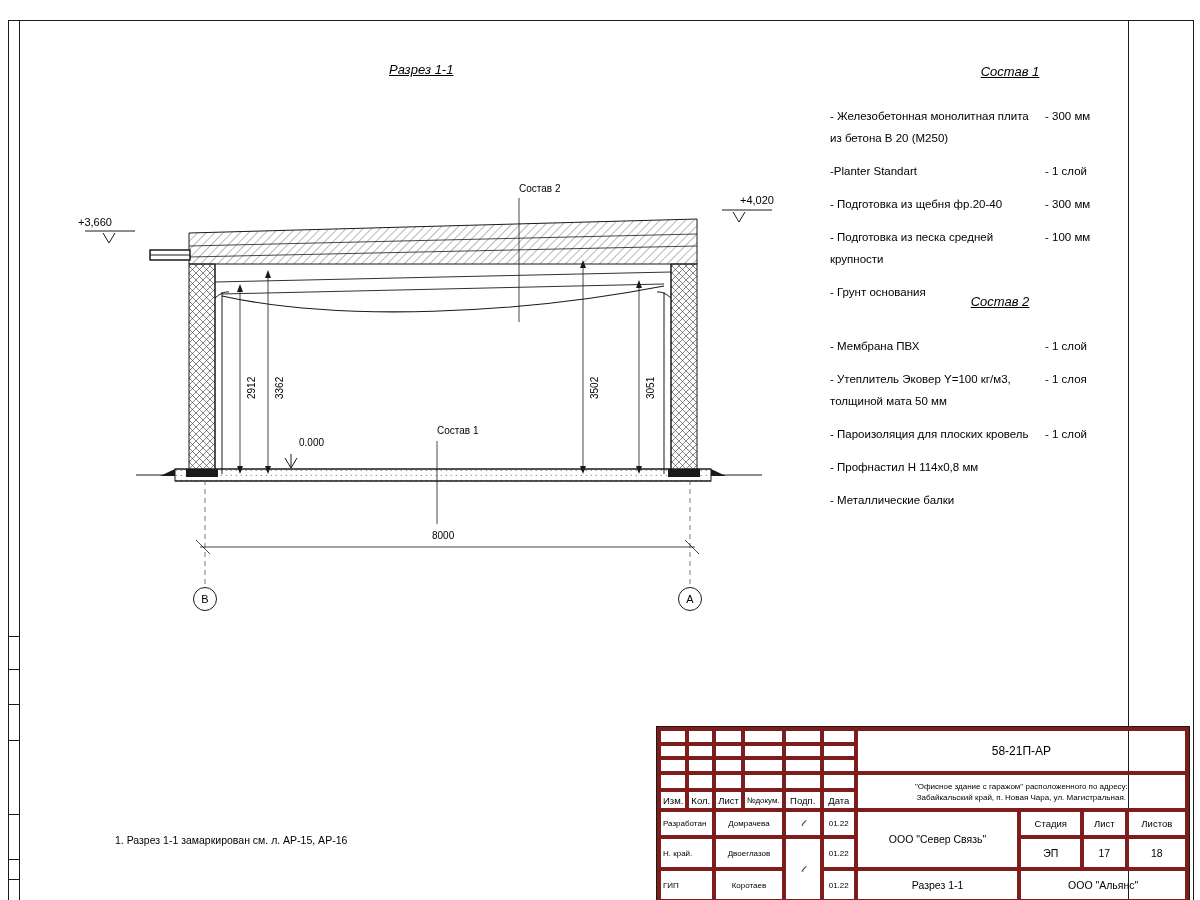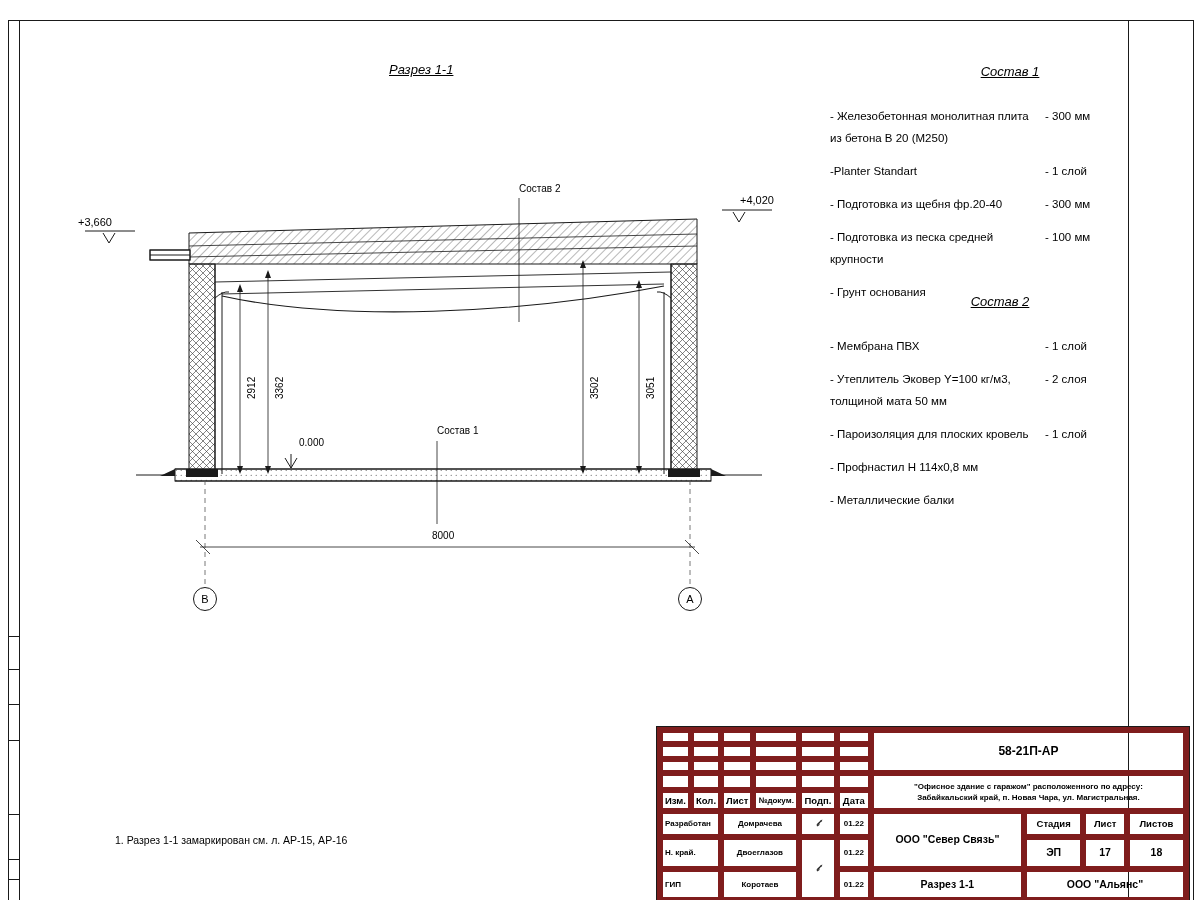--- a/index.html
+++ b/index.html
@@ -58,22 +58,22 @@
     border-radius:50%; font-size:11px; text-align:center; line-height:22px;
   }
 
   
   .stamp {
     position:absolute; left:656px; top:712px; width:534px; height:178px;
     border:1px solid #1a1a1a;
   }
   .stamp table { border-collapse:collapse; width:100%; height:100%; }
   .stamp td {
-    border:6px solid #7f1d1d; font-size:9.5px; padding:0 2px;
-    text-align:center; vertical-align:middle; line-height:11px;font-weight:bold;
+    border:4px solid #7f1d1d; font-size:9.5px; padding:0 2px;
+    text-align:center; vertical-align:middle; line-height:11px;
   }
   .stamp td.small { font-size:8px; }
   .stamp td.left { text-align:left; }
   .stamp td.big { font-size:12px; }
   .stamp td.med { font-size:10.5px; }
   .sig { font-family:"Liberation Serif", serif; font-style:italic; font-size:13px; color:#222; }
 
   .note { position:absolute; left:115px; top:820px; font-size:10.5px; }
 
   svg.overlay { position:absolute; left:0; top:0; width:1200px; height:900px; pointer-events:none; }
@@ -221,21 +221,21 @@
         <div class="spec-row"><span class="spec-name">- Подготовка из щебня фр.20-40</span><span class="spec-val">- 300 мм</span></div>
         <div class="spec-row"><span class="spec-name">- Подготовка из песка средней<br>  крупности</span><span class="spec-val">- 100 мм</span></div>
         <div class="spec-row"><span class="spec-name">- Грунт основания</span><span class="spec-val"></span></div>
       </div>
   </div>
 
   <div class="spec" style="left:830px; top:280px; width:340px;">
     <div class="title-italic" style="text-align:center; width:300px; margin:0 0 26px 20px;">Состав 2</div>
     <div id="spec2-rows">
         <div class="spec-row"><span class="spec-name">- Мембрана ПВХ</span><span class="spec-val">- 1 слой</span></div>
-        <div class="spec-row"><span class="spec-name">- Утеплитель Эковер Y=100 кг/м3,<br>  толщиной мата 50 мм</span><span class="spec-val">- 2 слоя</span></div>
+        <div class="spec-row"><span class="spec-name">- Утеплитель Эковер Y=100 кг/м3,<br>  толщиной мата 50 мм</span><span class="spec-val">- 1 слоя</span></div>
         <div class="spec-row"><span class="spec-name">- Пароизоляция для плоских кровель</span><span class="spec-val">- 1 слой</span></div>
         <div class="spec-row"><span class="spec-name">- Профнастил Н 114х0,8 мм</span><span class="spec-val"></span></div>
         <div class="spec-row"><span class="spec-name">- Металлические балки</span><span class="spec-val"></span></div>
       </div>
   </div>
 
   <div class="stamp">
     <table>
       <tbody>
           <tr style="height:12px;">

